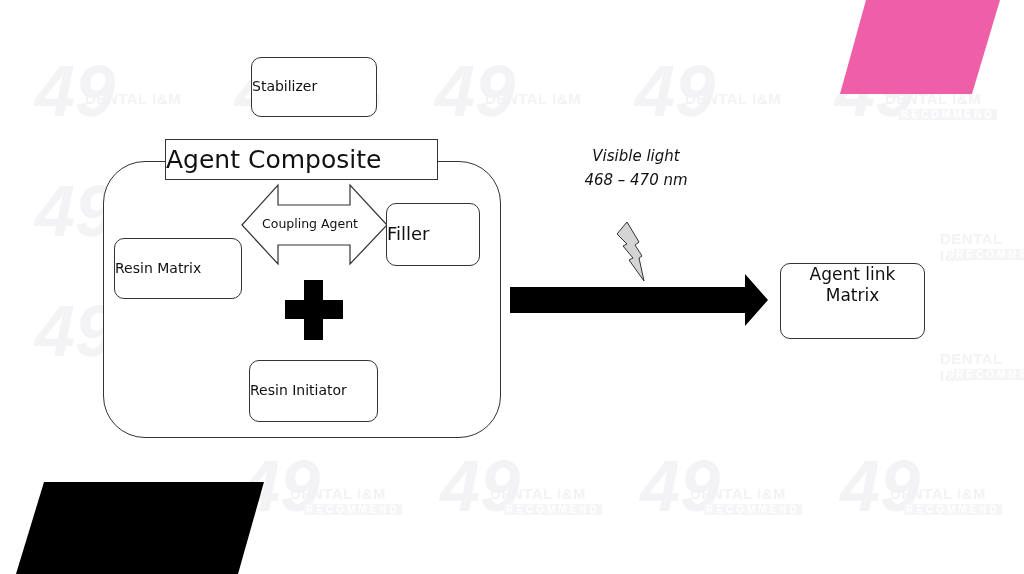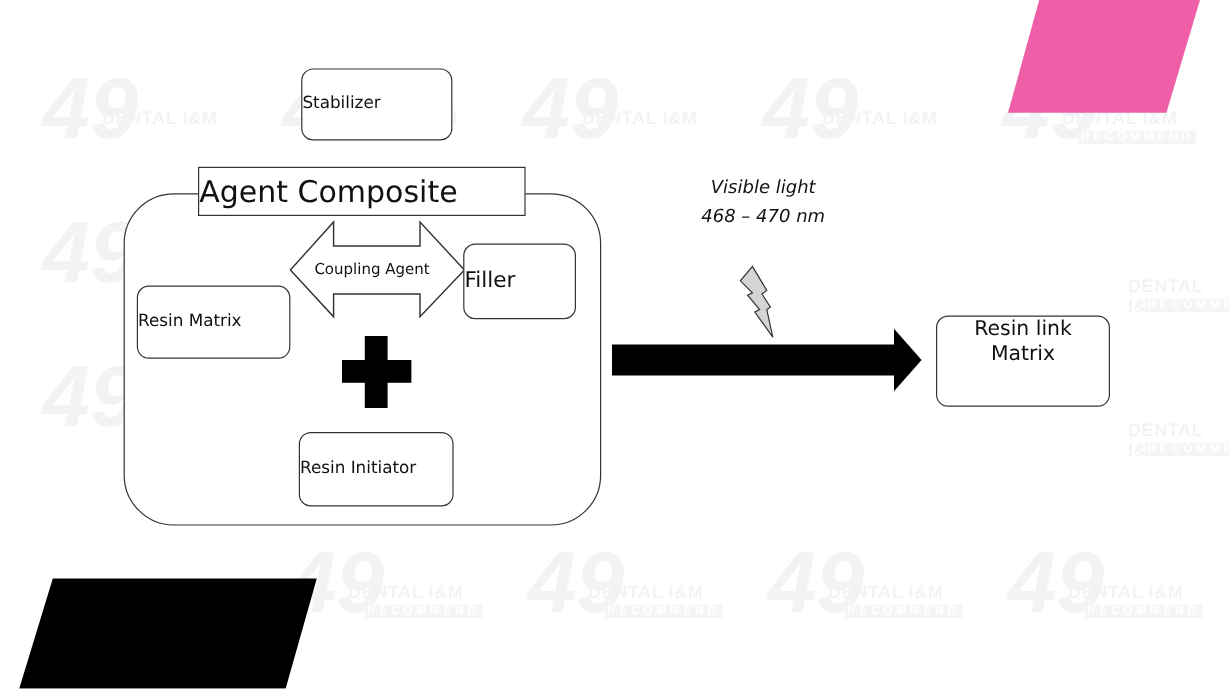--- a/index.html
+++ b/index.html
@@ -129,15 +129,15 @@
 
 <svg class="abs" style="left:615px;top:220px;" width="36" height="64">
   <polygon points="12,2 2,14 12,24 8,26 18,38 14,40 29,61 24,38 27,36 20,25 24,22" fill="#d4d4d4" stroke="#333" stroke-width="1"></polygon>
 </svg>
 
 <svg class="abs" style="left:508px;top:274px;" width="262" height="54">
   <polygon points="2,13 237,13 237,0 260,26 237,52 237,39 2,39" fill="#000"></polygon>
 </svg>
 
 <div class="box" style="left:780px;top:263px;width:145px;height:76px;font-size:17px;flex-direction:column;">
-  <div>Resin link</div>
+  <div>Agent link</div>
   <div>Matrix</div>
 </div>
 
 </body></html>

